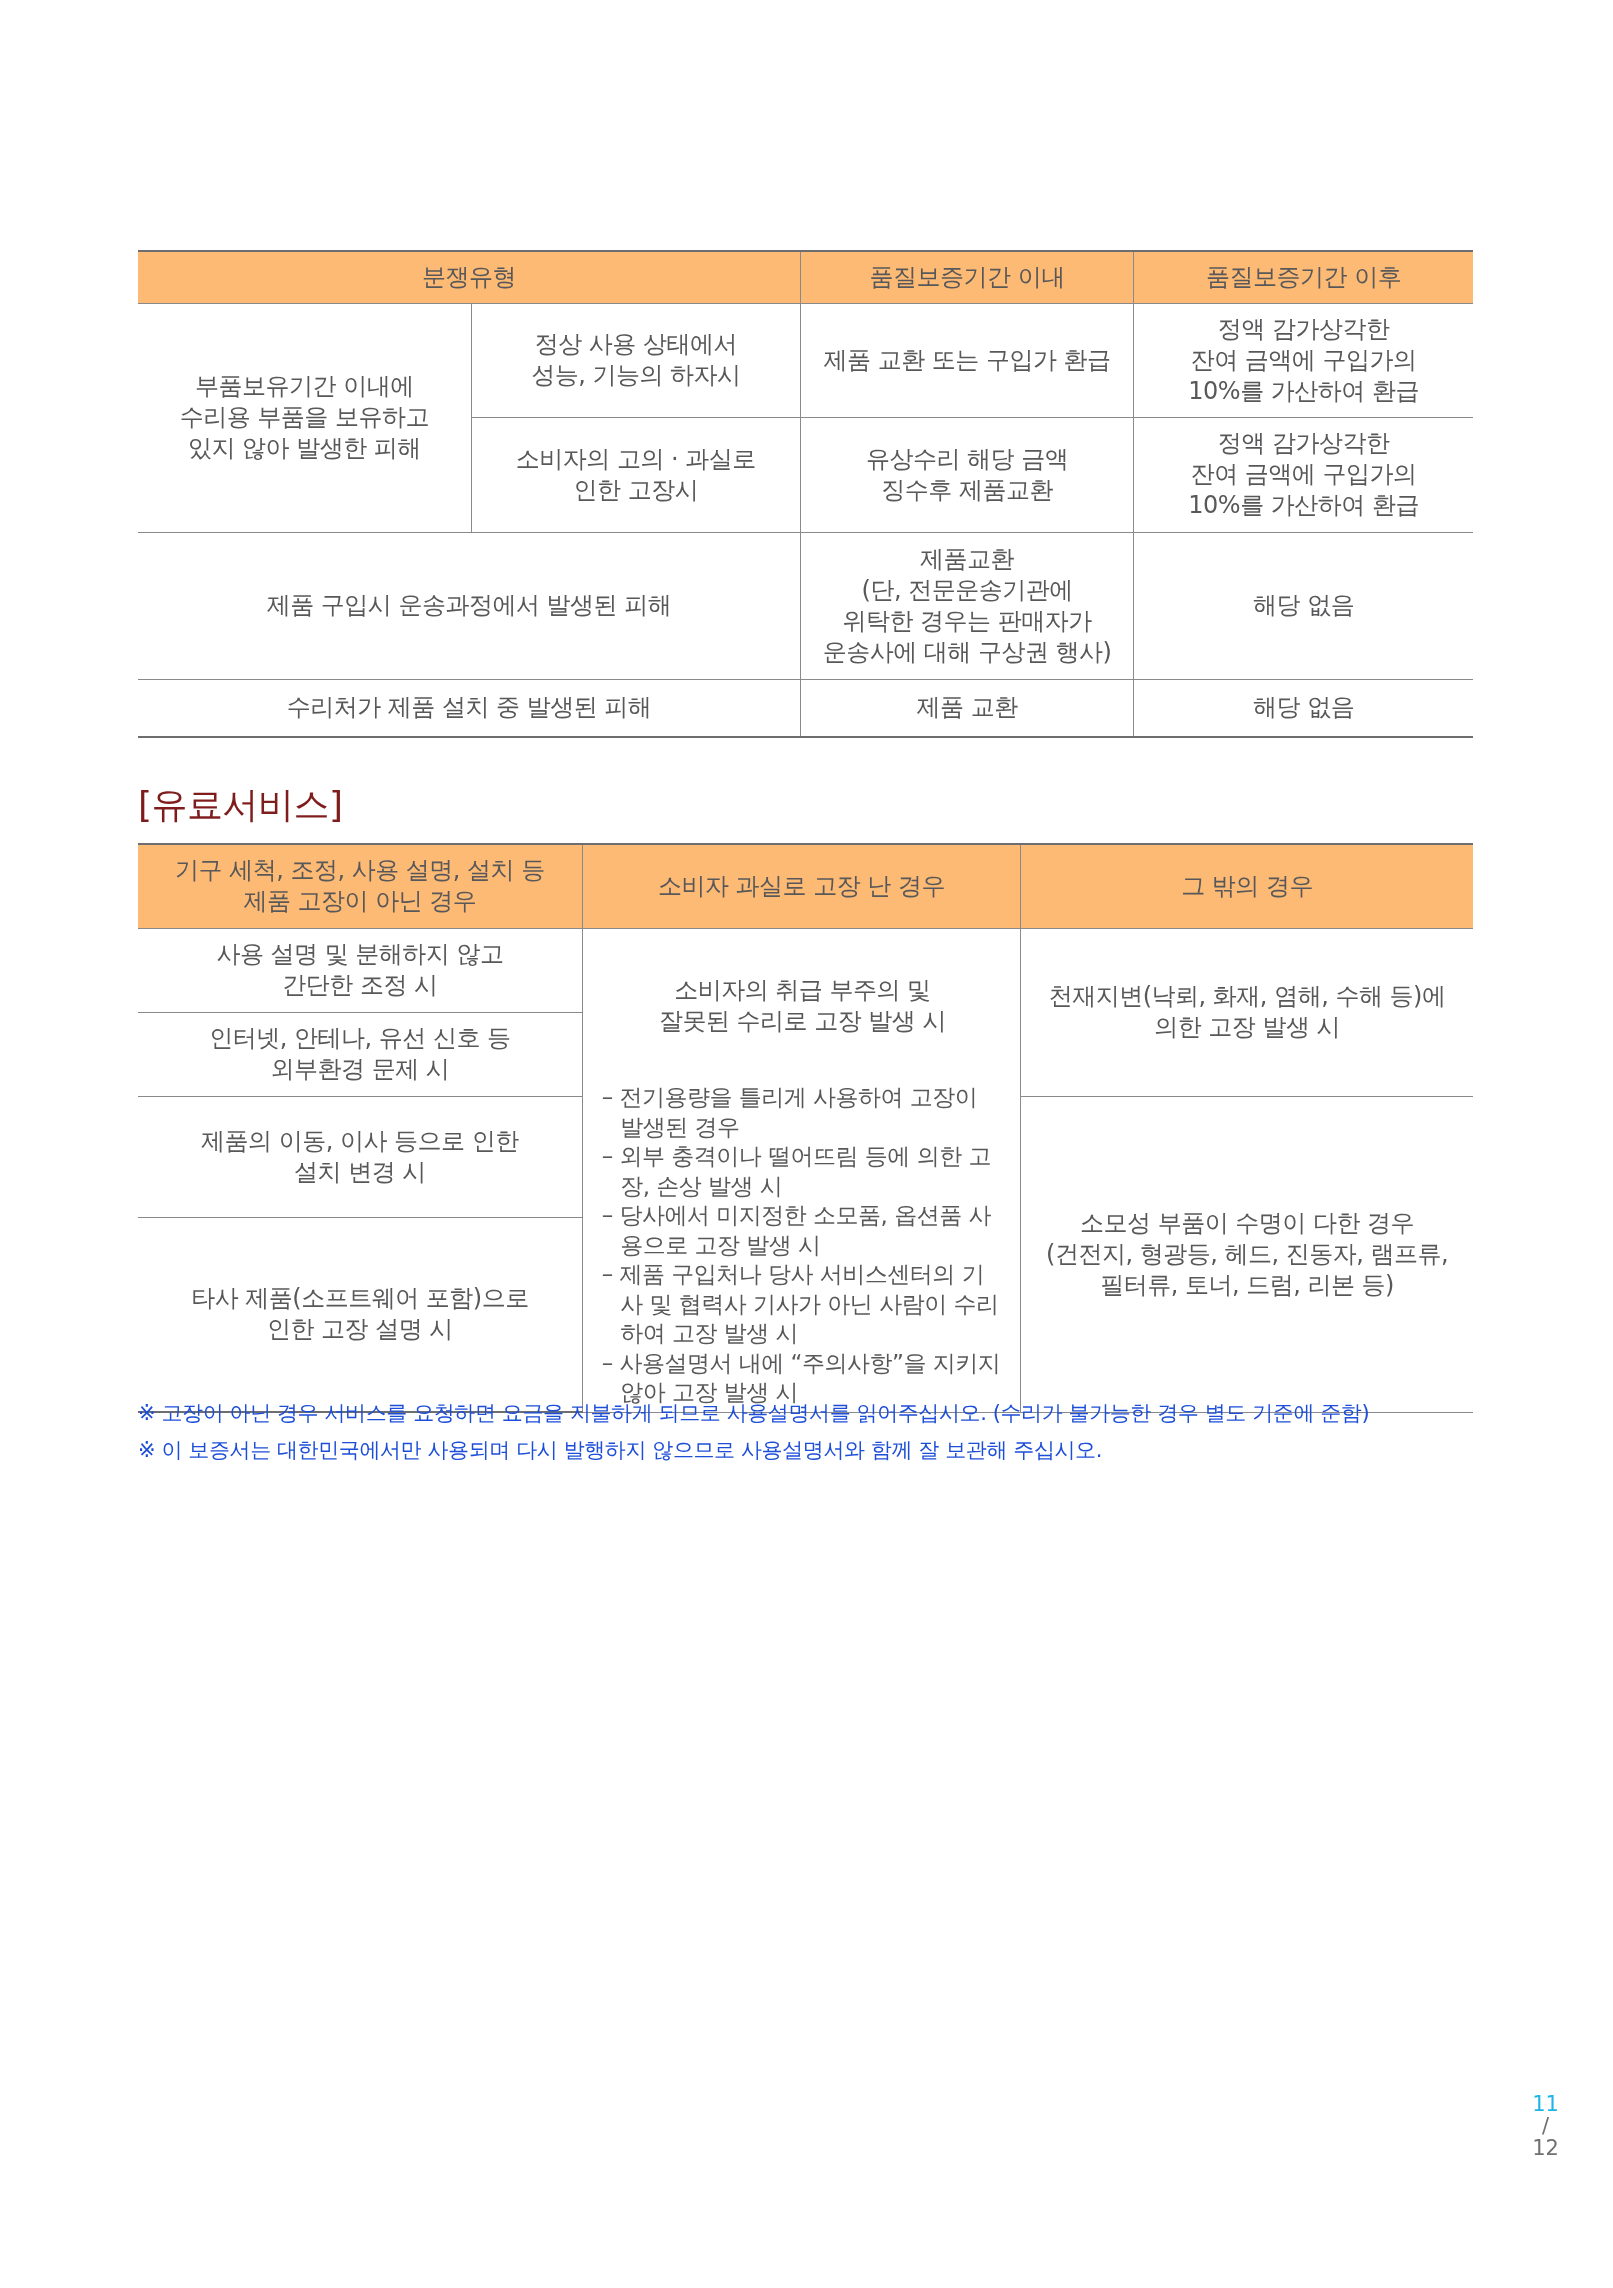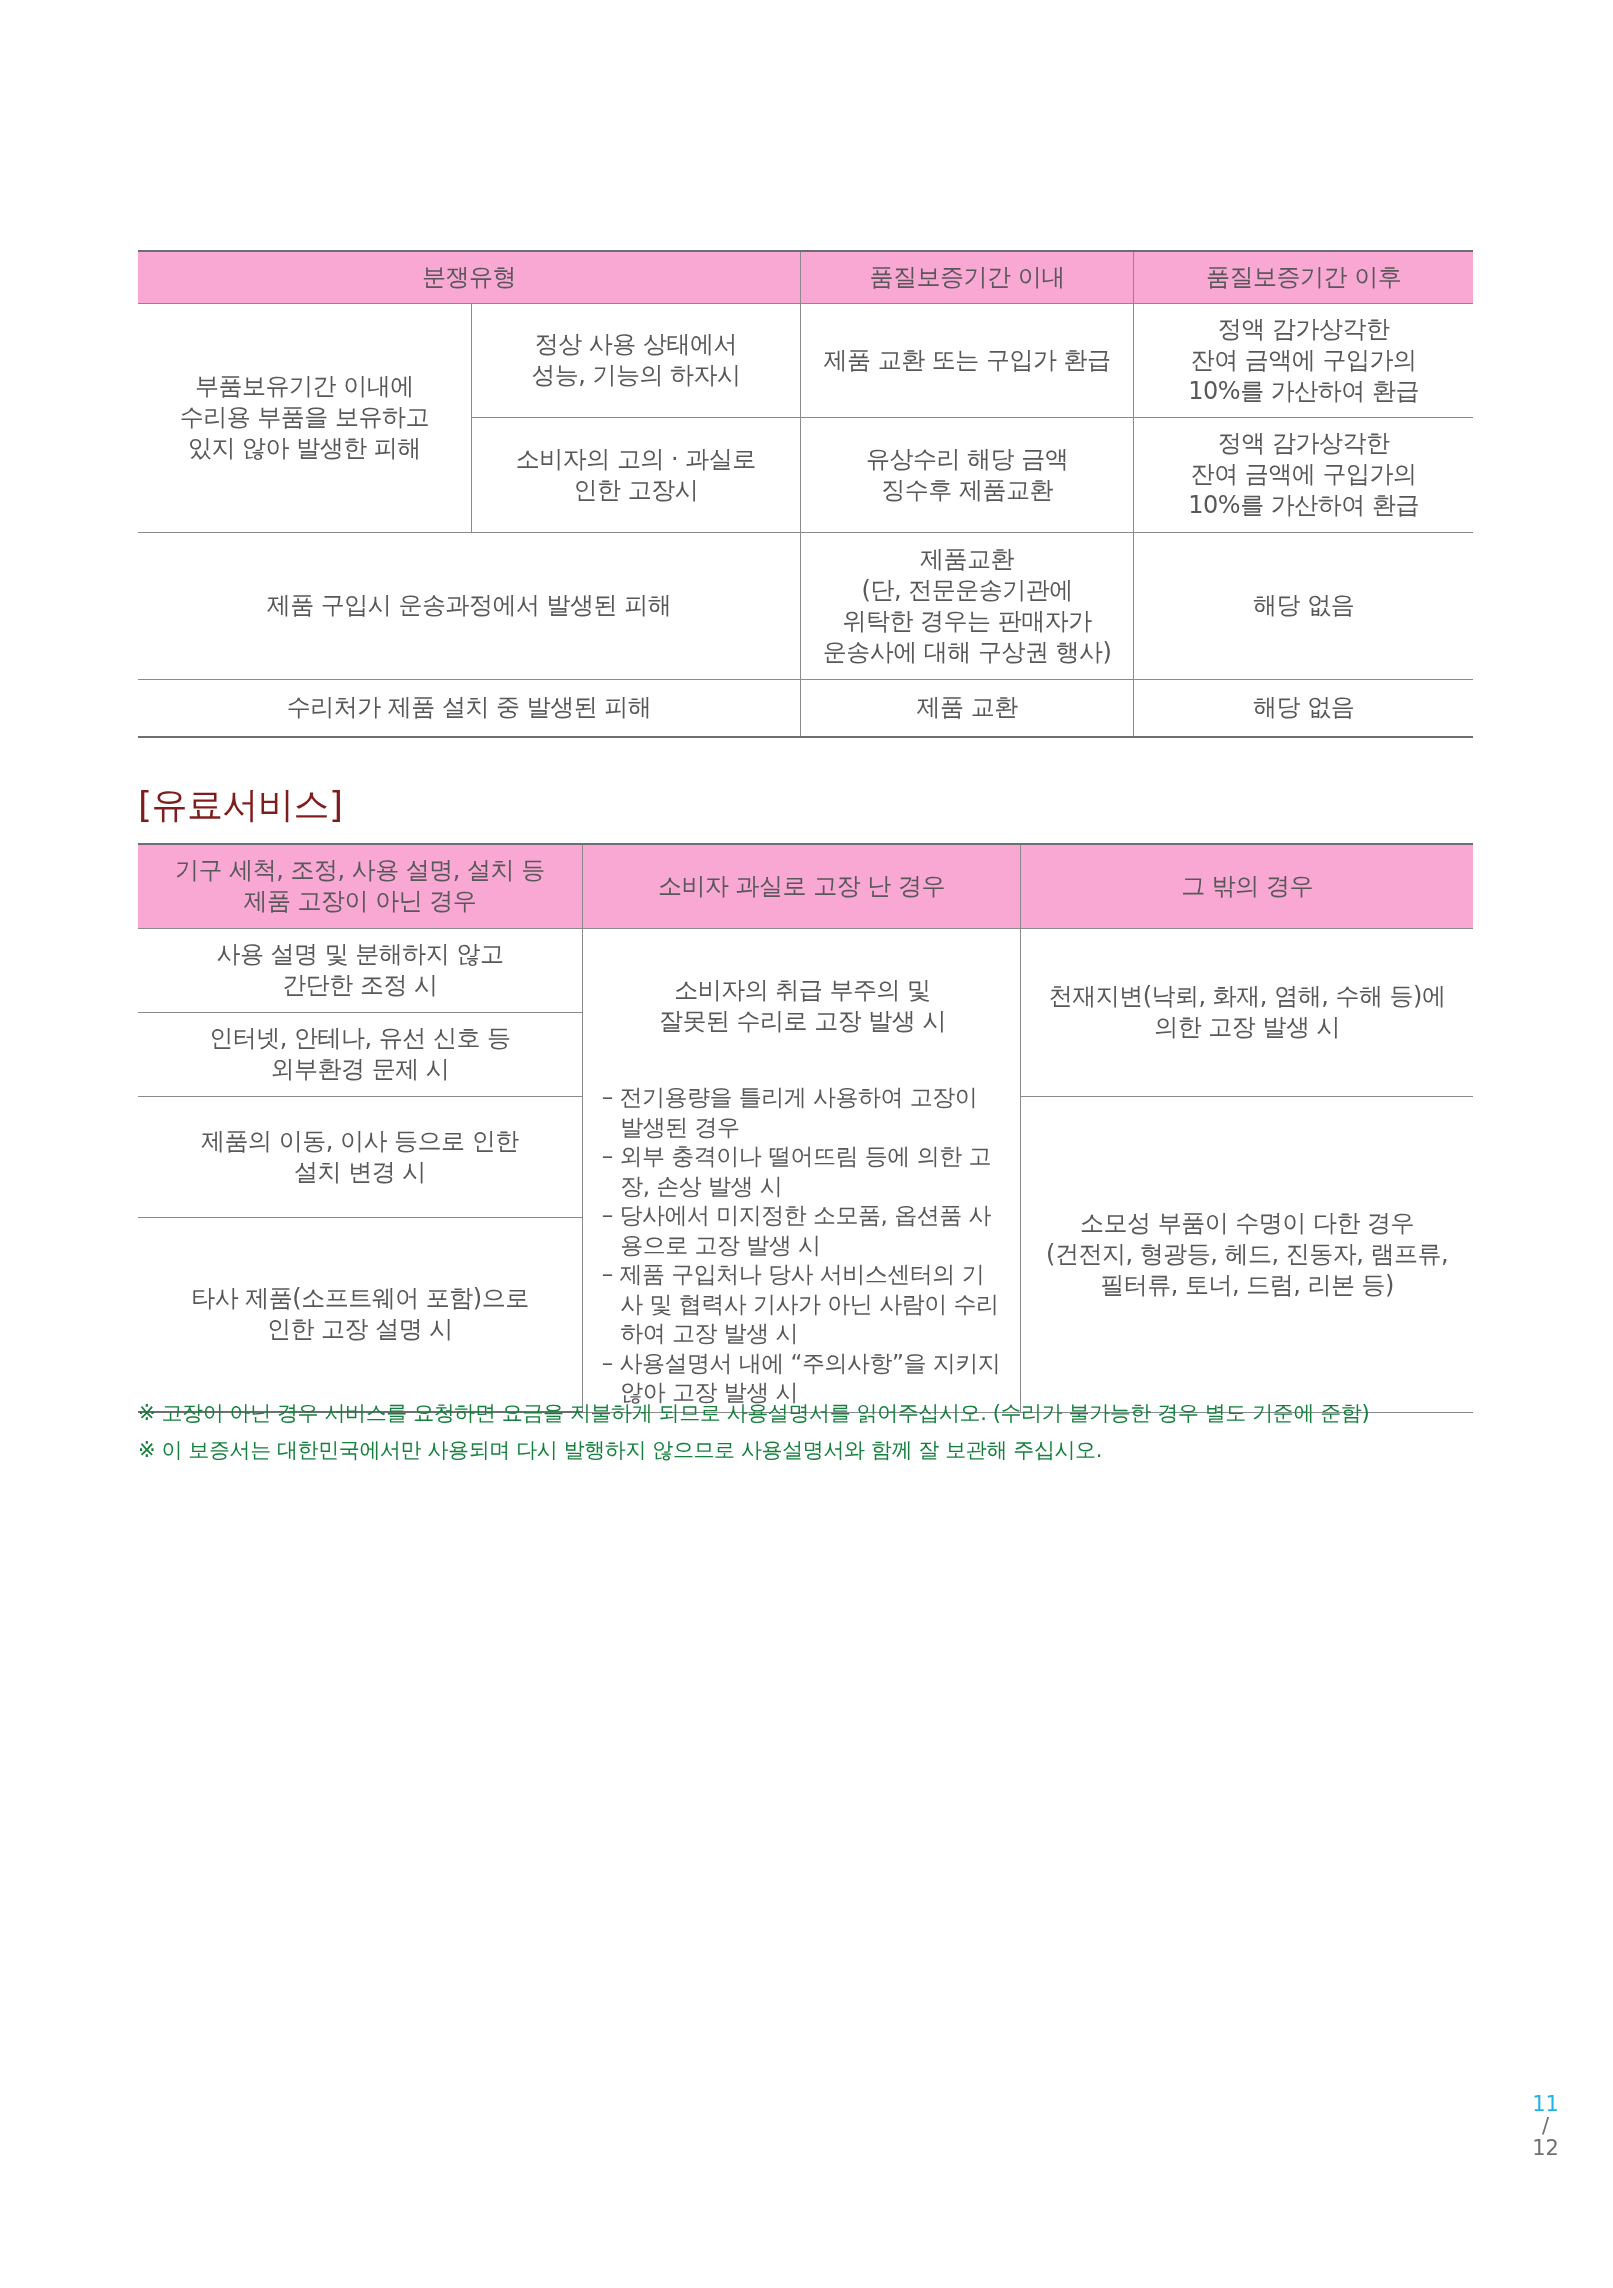--- a/index.html
+++ b/index.html
@@ -14,36 +14,36 @@
     font-size: 24px; line-height: 31px; color: #58585a;
   }
   .tbl td, .tbl th {
     border: 1.4px solid #8a8a8c; text-align: center; vertical-align: middle;
     padding: 0 9.2px; font-weight: normal; letter-spacing: -0.5px;
   }
   .tbl tr:first-child th { border-top: 2.8px solid #6e6e70; }
   .tbl tr:last-child td, .tbl tr.last td { border-bottom: 2.8px solid #6e6e70; }
   .tbl td:first-child, .tbl th:first-child { border-left: none; }
   .tbl td:last-child, .tbl th:last-child { border-right: none; }
-  .tbl th { background: #f9a8d4; }
+  .tbl th { background: #fdba74; }
   .t1 { top: 250px; }
   .t2 { top: 843px; }
   .lines span { display: block; }
   .section-title {
     position: absolute; left: 138px; top: 781px;
     font-size: 36px; color: #7f1d1d; letter-spacing: -0.5px;
   }
   .bul { text-align: left !important; vertical-align: top !important; padding: 5.5px 13px 0 14.8px !important; }
   .bul .top { text-align: center; display: block; margin-bottom: 46px; margin-top: 41px; }
   .bul ul { list-style: none; margin: 4px; padding: 0; font-size: 23px; line-height: 29.5px; }
   .bul li { padding-left: 18.5px; text-indent: -18.5px; }
   .bul li::before { content: "– "; }
   .notes {
     position: absolute; left: 138px; top: 1395px; font-size: 21px;
-    line-height: 37px; color: #15803d; letter-spacing: -0.4px;
+    line-height: 37px; color: #1d4ed8; letter-spacing: -0.4px;
   }
   .pagenum {
     position: absolute; left: 1527px; top: 2093px; width: 37px;
     text-align: center; font-family: "DejaVu Sans", sans-serif; font-size: 21px; line-height: 22px;
   }
   .pagenum .cur { color: #1eb4e6; display: block; }
   .pagenum .sep, .pagenum .tot { color: #707072; display: block; }
 </style>
 </head>
 <body>

